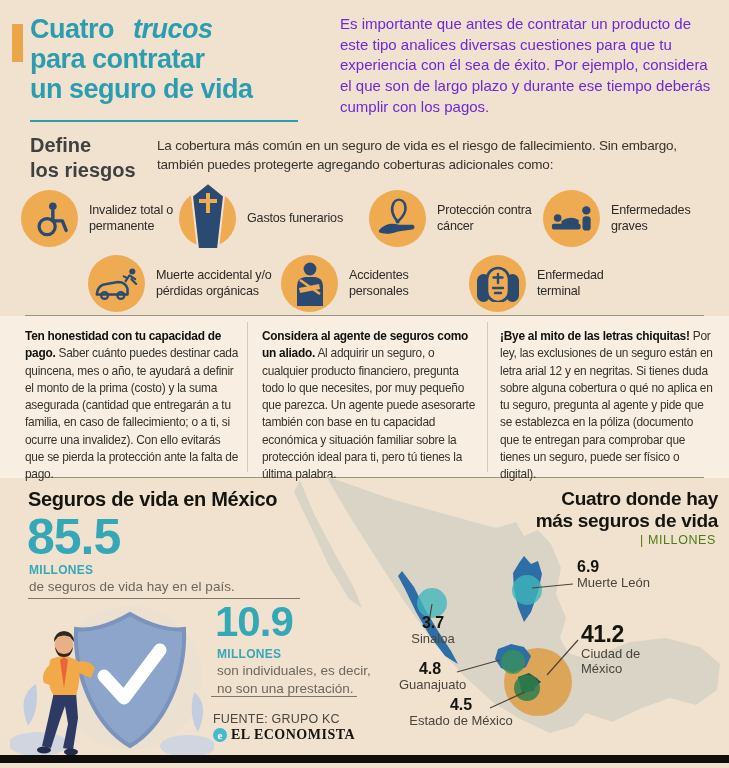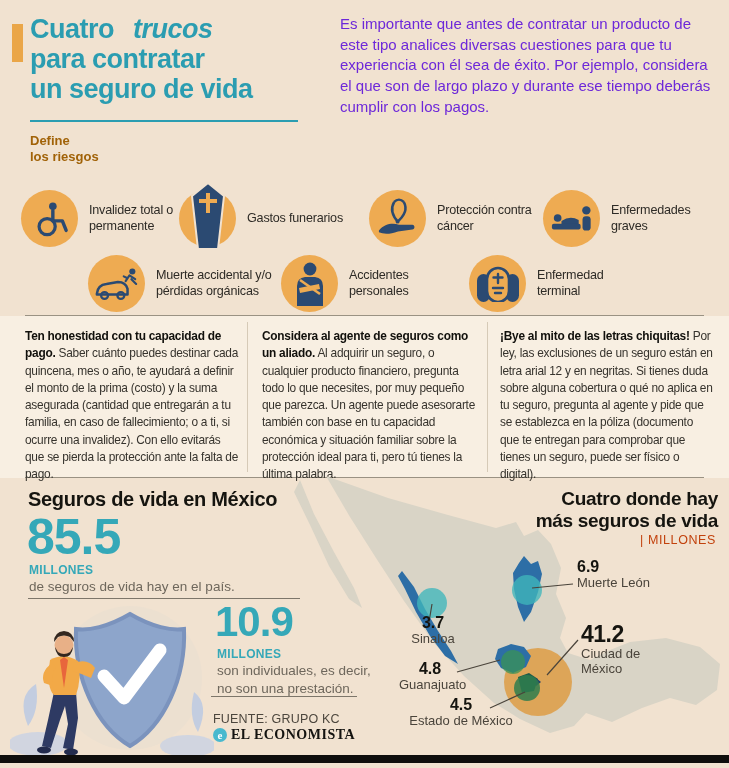--- a/index.html
+++ b/index.html
@@ -8,21 +8,21 @@
   .abs{position:absolute;}
 
   
   .accent-bar{left:12px;top:24px;width:11px;height:38px;background:#eaa648;}
   .title{left:30px;top:14px;font-size:27px;line-height:1.12;font-weight:bold;color:#2b9db1;letter-spacing:-0.5px;}
   .title i{font-style:italic;margin-left:12px;}
   .title-underline{left:30px;top:120px;width:268px;height:2px;background:#2b9db1;}
   .intro{left:340px;top:14px;width:382px;font-size:15px;line-height:1.38;color:#6d28d9;}
 
   
-  .define-heading{left:30px;top:133px;font-size:13px;font-weight:bold;color:#a16207;line-height:1.25;}
+  .define-heading{left:30px;top:133px;font-size:20px;font-weight:bold;color:#404040;line-height:1.25;}
   .define-intro{left:157px;top:136px;width:558px;font-size:13.5px;line-height:1.42;color:#37342e;letter-spacing:-0.2px;}
 
   .risk{position:absolute;display:flex;align-items:center;gap:11px;}
   .risk .circ{width:57px;height:57px;border-radius:50%;background:#eeab52;display:flex;align-items:center;justify-content:center;flex:0 0 auto;overflow:visible;}
   .risk .lbl{font-size:12.6px;line-height:1.22;color:#2e2b26;letter-spacing:-0.2px;}
   .risk svg{display:block;}
 
   
   .hline{height:1px;background:#9a9283;}
   .vline{width:1px;background:#d6cab7;}
@@ -44,21 +44,21 @@
   .unit2{left:217px;top:647px;}
   .cap2{left:217px;top:662px;}
   .source{left:213px;top:712px;font-size:12.5px;color:#4c463d;letter-spacing:0.2px;}
   .brand{left:213px;top:727px;display:flex;align-items:center;gap:4px;}
   .ee-mark{display:inline-block;width:14px;height:14px;border-radius:50%;background:#49b9ce;color:#fff;
            font:bold 11px/14px "Liberation Serif","DejaVu Serif",serif;text-align:center;}
   .ee-name{font-family:"Liberation Serif","DejaVu Serif",serif;font-weight:bold;font-size:14px;color:#141310;letter-spacing:0.5px;}
 
   
   .map-heading{right:11px;top:488px;text-align:right;font-size:19px;font-weight:bold;color:#15140f;line-height:1.18;letter-spacing:-0.3px;}
-  .map-unit{right:13px;top:533px;font-size:12.5px;color:#c2410c;letter-spacing:0.6px;text-align:center;}
+  .map-unit{right:13px;top:533px;font-size:12.5px;color:#4d7c0f;letter-spacing:0.6px;text-align:center;}
 
   
   .map-box{left:268px;top:470px;width:461px;height:290px;}
   .map-box svg{position:absolute;left:0;top:0;}
   .mlabel{position:absolute;line-height:1.15;}
   .mval{font-weight:bold;color:#15140f;font-size:16px;}
   .mname{color:#4a443b;font-size:13px;}
   .lab-nl{left:309px;top:88px;}
   .lab-sin{left:136px;top:144px;width:58px;text-align:center;}
   .lab-cdmx{left:313px;top:151px;width:78px;}
@@ -78,20 +78,21 @@
     <span>para contratar</span><br>
     <span>un seguro de vida</span>
   </div>
   <div class="abs title-underline"></div>
   <div class="abs intro">Es importante que antes de contratar un producto de este tipo analices diversas cuestiones para que tu experiencia con él sea de éxito. Por ejemplo, considera el que son de largo plazo y durante ese tiempo deberás cumplir con los pagos.</div>
 
   <div class="abs define-heading">
     <span>Define</span><br>
     <span>los riesgos</span>
   </div>
+  <div class="abs define-intro">La cobertura más común en un seguro de vida es el riesgo de fallecimiento. Sin embargo, también puedes protegerte agregando coberturas adicionales como:</div>
 
   <div class="risk" style="left:21px;top:190px;">
     <span class="circ">
       <svg width="38" height="38" viewBox="0 0 40 40">
         <circle cx="23" cy="6.5" r="4" fill="#2b4a72"></circle>
         <path d="M23,11 L23,22 L33,22 L37,32" fill="none" stroke="#2b4a72" stroke-width="3.6" stroke-linecap="round" stroke-linejoin="round"></path>
         <circle cx="17" cy="28" r="8.5" fill="none" stroke="#2b4a72" stroke-width="3.4"></circle>
       </svg>
     </span>
     <span class="lbl" style="width:96px;">Invalidez total o permanente</span>

